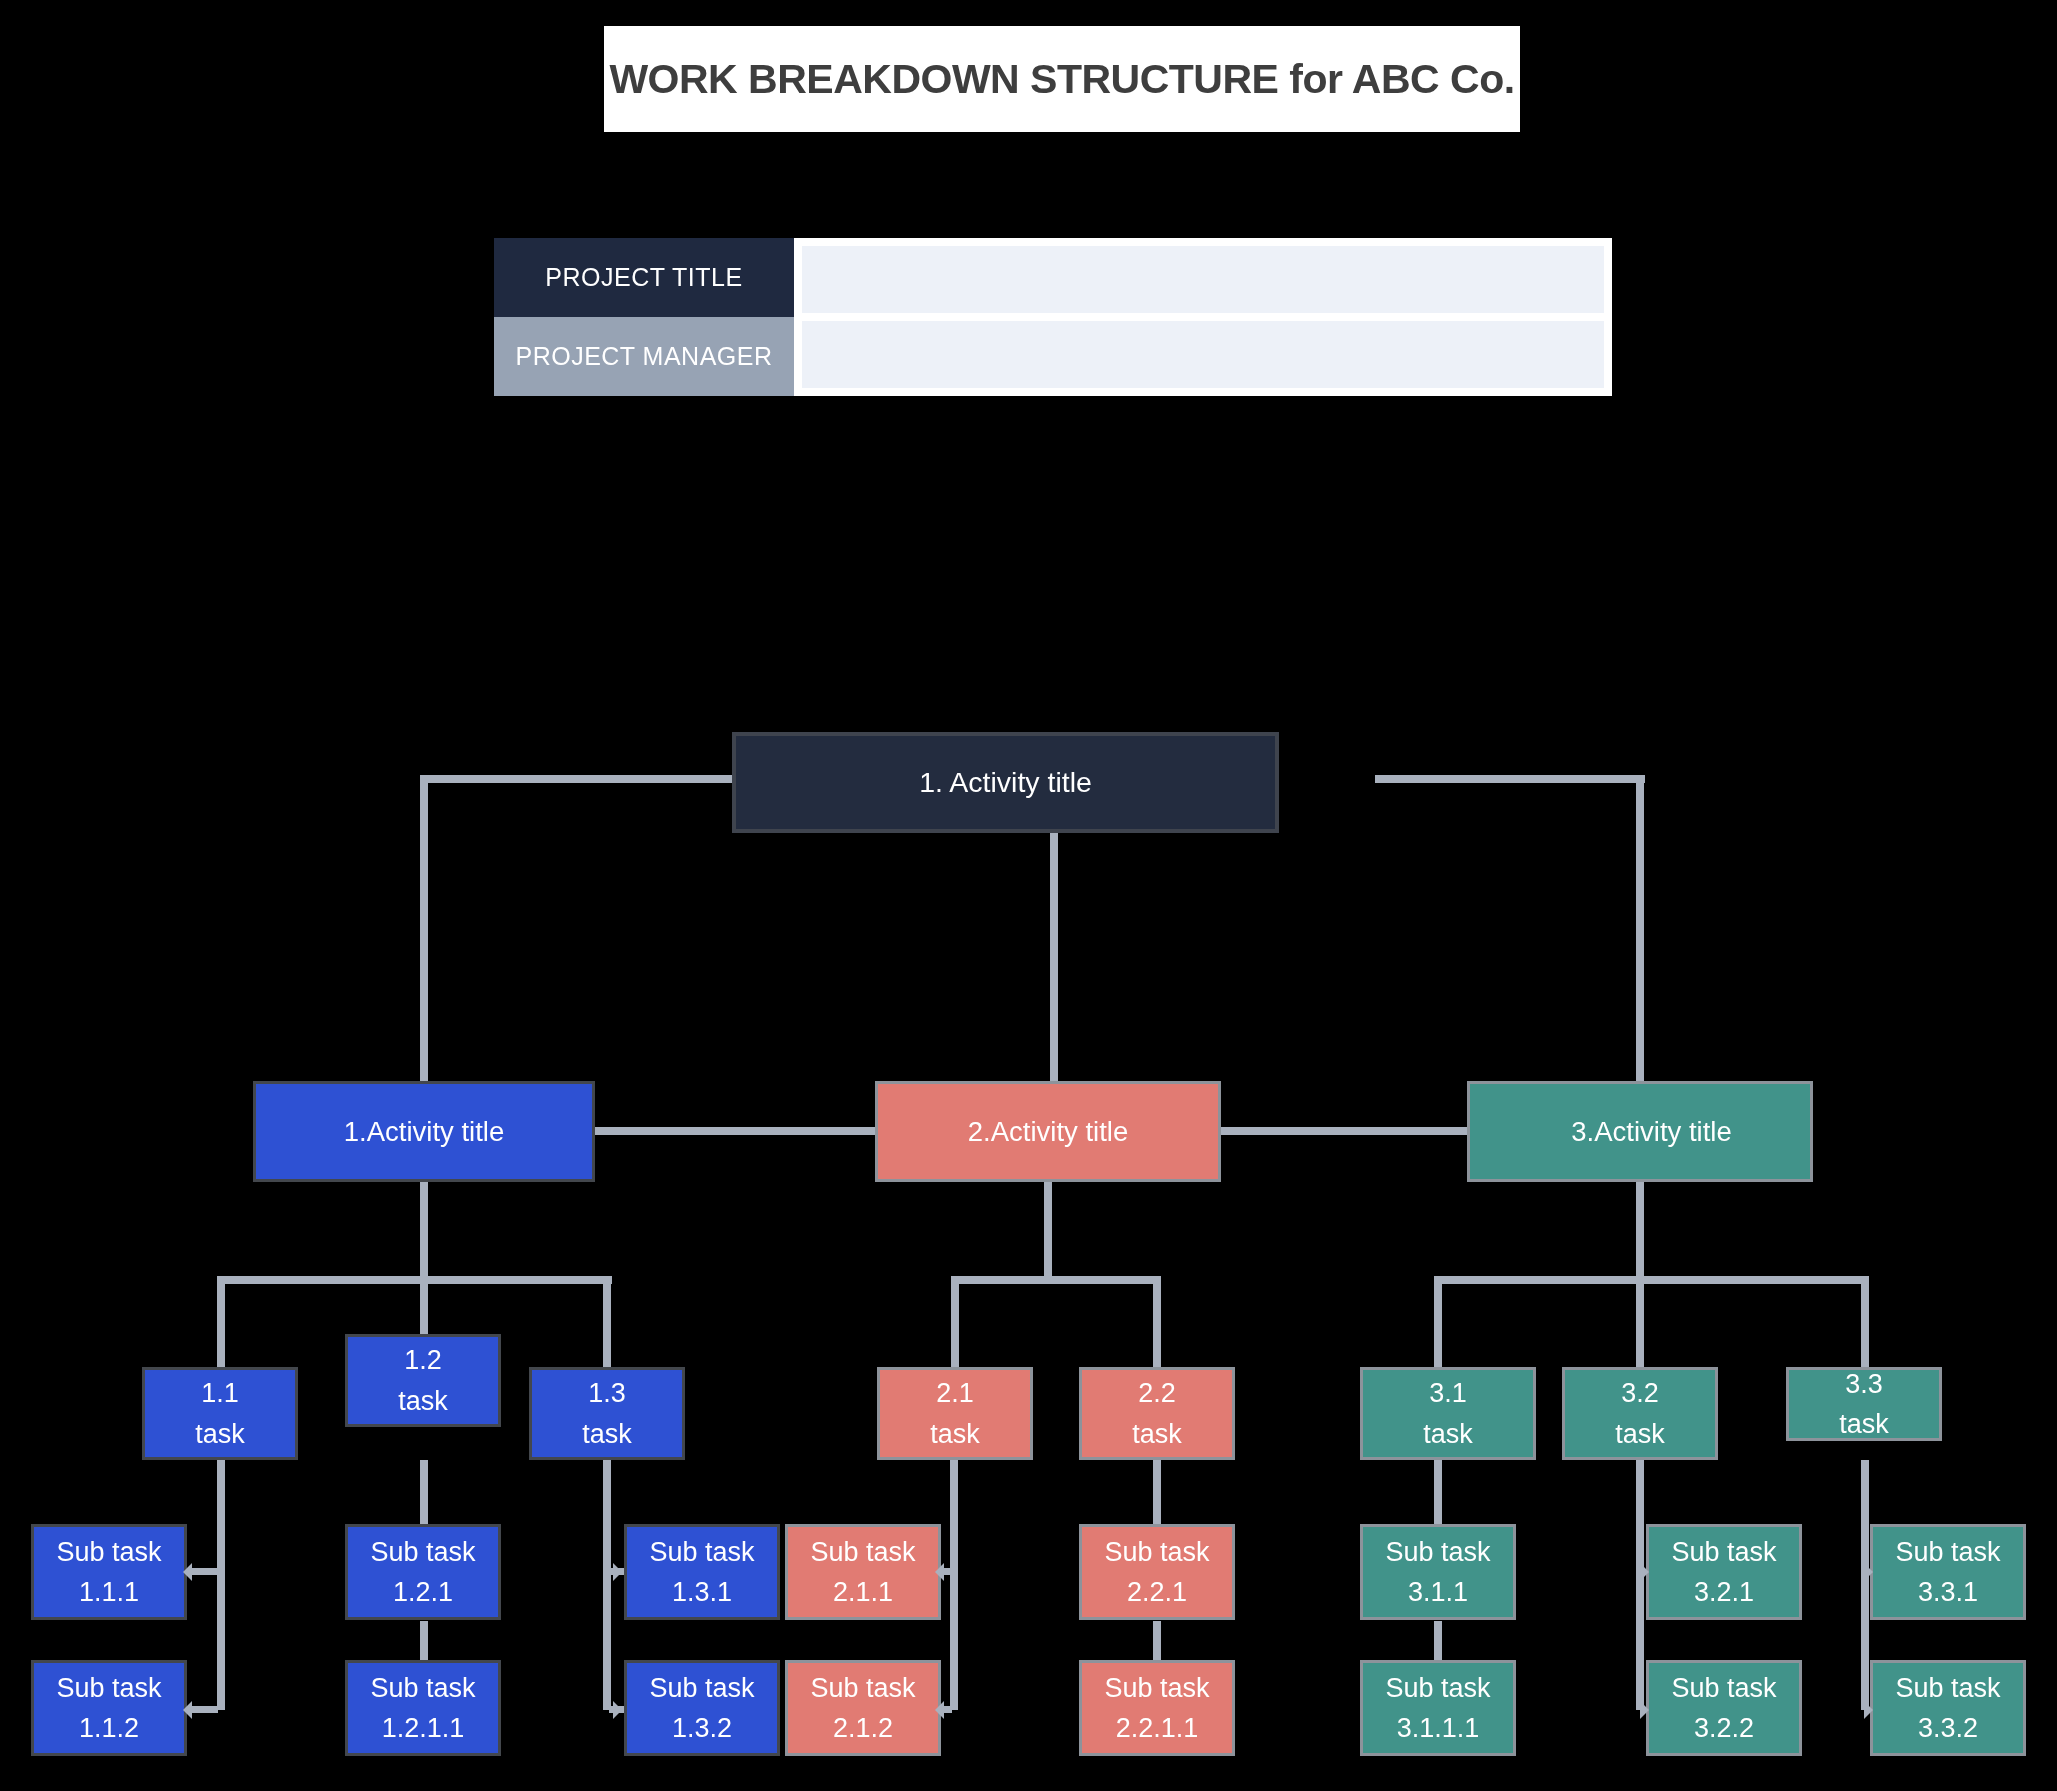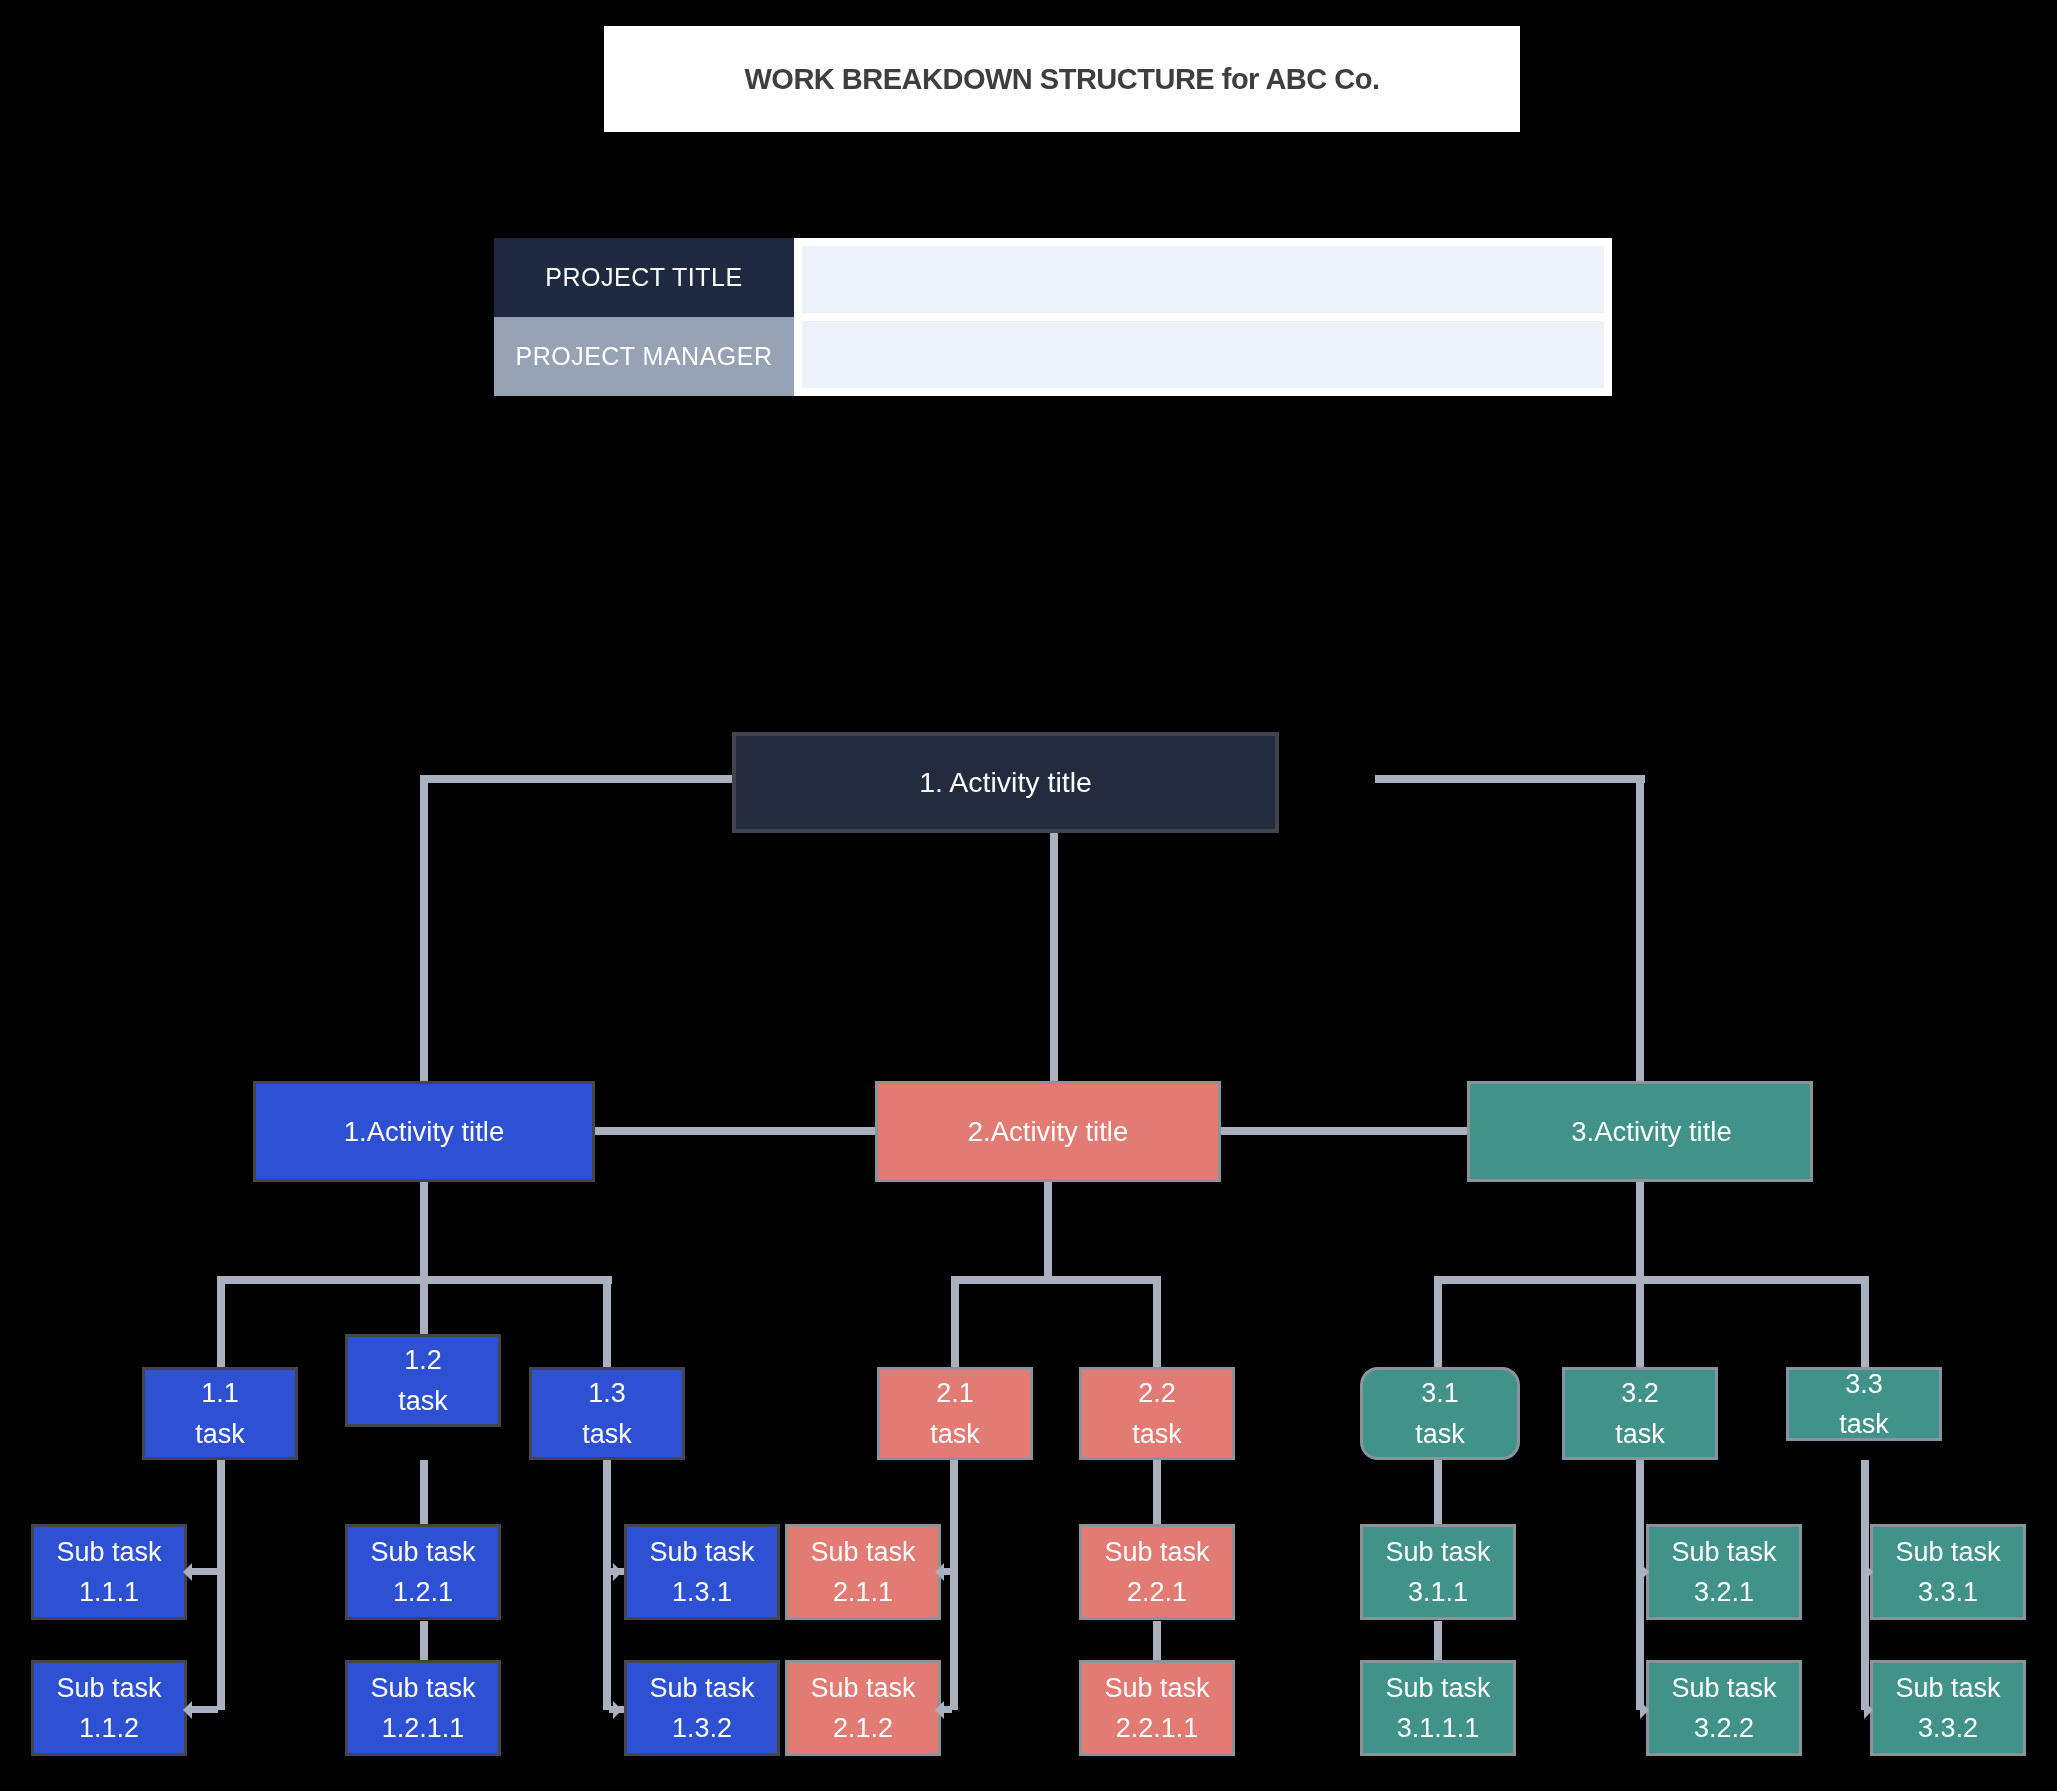--- a/index.html
+++ b/index.html
@@ -1,20 +1,20 @@
 <!DOCTYPE html>
 <html style="font-size:14.7px"><head>
 <meta charset="utf-8">
 <style>
   html,body{margin:0;padding:0;background:#000;}
   .canvas{position:relative;width:2058px;height:1792px;background:#000;overflow:hidden;
           font-family:"Liberation Sans", sans-serif;}
   
   .title-banner{position:absolute;left:604px;top:26px;width:916px;height:106px;background:#ffffff;
-    display:flex;align-items:center;justify-content:center;font-size:29px;font-weight:bold;
+    display:flex;align-items:center;justify-content:center;font-size:41px;font-weight:bold;
     color:#3e3e3e;letter-spacing:-0.5px;white-space:nowrap;z-index:2;}
   
   .form{position:absolute;width:1118px;height:158px;display:flex;z-index:2;margin-top:24px;}
   .form-labels{width:300px;display:flex;flex-direction:column;}
   .form-label{flex:1;display:flex;align-items:center;justify-content:center;color:#fff;
     font-size:25px;letter-spacing:0.5px;}
   .navy-bg{background:#1f2940;}
   .slate-bg{background:#97a3b4;}
   .form-values{flex:1;background:#ffffff;display:flex;flex-direction:column;gap:8.3px;padding:8.3px;box-sizing:border-box;}
   .form-value{flex:1;background:#edf1f8;font-size:24px;color:#444;display:flex;align-items:center;padding:0 16.5px;}
@@ -133,21 +133,21 @@
     <span>task</span>
   </div>
   <div class="node salmon small-node" style="left:877px;top:1367px;width:156px;height:93px;">
     <span>2.1</span>
     <span>task</span>
   </div>
   <div class="node salmon small-node" style="left:1079px;top:1367px;width:156px;height:93px;">
     <span>2.2</span>
     <span>task</span>
   </div>
-  <div class="node teal small-node" style="left:1360px;top:1367px;width:160px;height:93px;border-radius:18px;">
+  <div class="node teal small-node" style="left:1360px;top:1367px;width:176px;height:93px;">
     <span>3.1</span>
     <span>task</span>
   </div>
   <div class="node teal small-node" style="left:1562px;top:1367px;width:156px;height:93px;">
     <span>3.2</span>
     <span>task</span>
   </div>
   <div class="node teal small-node" style="left:1786px;top:1367px;width:156px;height:74px;">
     <span>3.3</span>
     <span>task</span>

